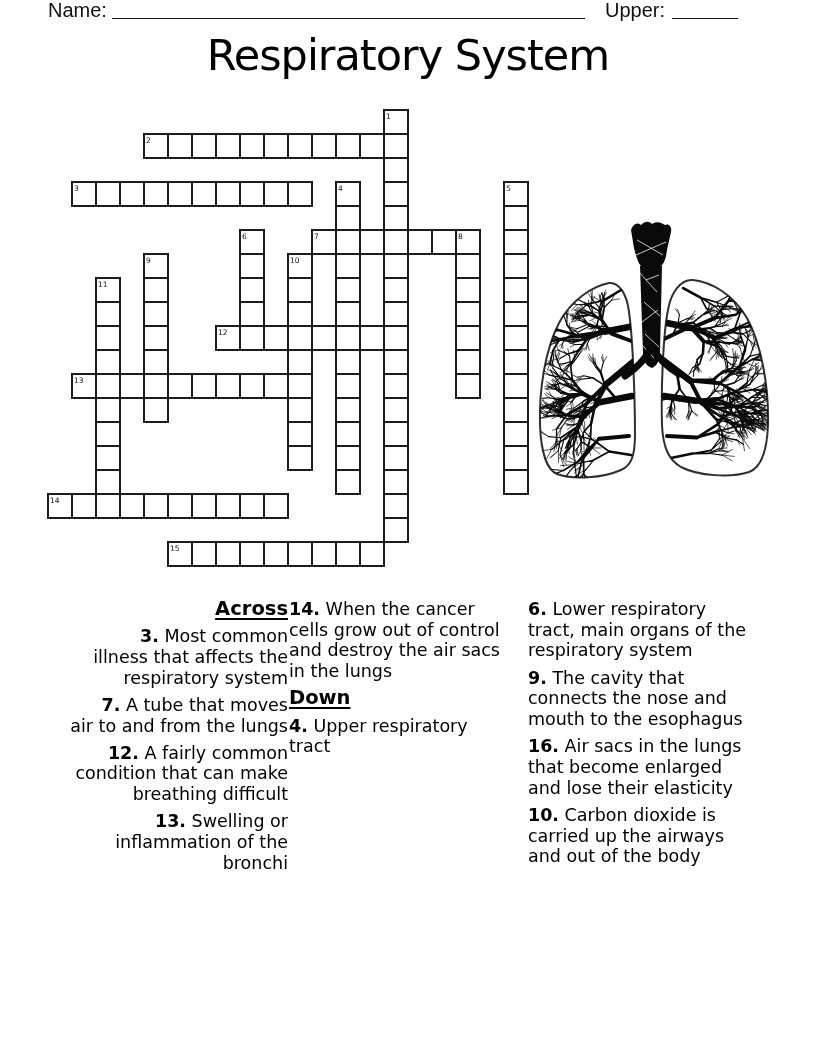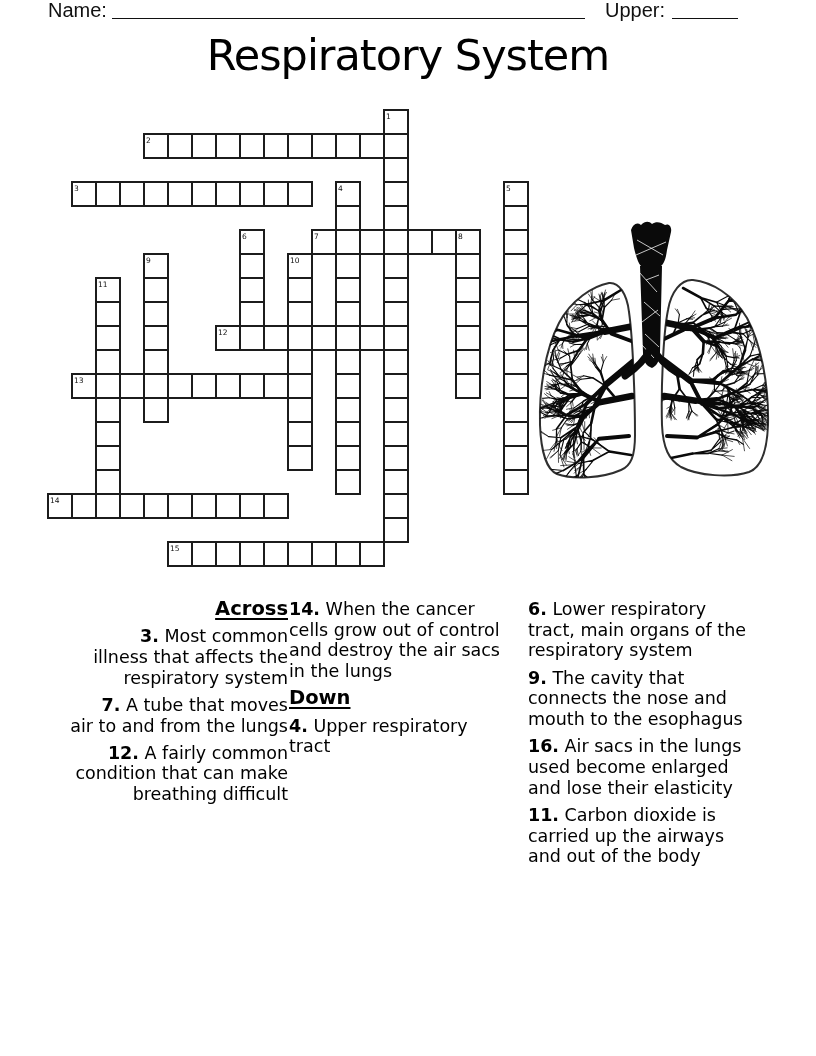--- a/index.html
+++ b/index.html
@@ -242,38 +242,41 @@
   <div class="clue-col col-1" id="col1">
       <div class="clue-heading">Across</div>
       <div class="clue"><span class="num">3.</span><span class="txt"> Most common
 illness that affects the
 respiratory system</span></div>
       <div class="clue"><span class="num">7.</span><span class="txt"> A tube that moves
 air to and from the lungs</span></div>
       <div class="clue"><span class="num">12.</span><span class="txt"> A fairly common
 condition that can make
 breathing difficult</span></div>
+      <div class="clue"><span class="num">13.</span><span class="txt"> Swelling or
+inflammation of the
+bronchi</span></div>
     </div>
   <div class="clue-col col-2" id="col2">
       <div class="clue"><span class="num">14.</span><span class="txt"> When the cancer
 cells grow out of control
 and destroy the air sacs
 in the lungs</span></div>
       <div class="clue-heading">Down</div>
       <div class="clue"><span class="num">4.</span><span class="txt"> Upper respiratory
 tract</span></div>
     </div>
   <div class="clue-col col-3" id="col3">
       <div class="clue"><span class="num">6.</span><span class="txt"> Lower respiratory
 tract, main organs of the
 respiratory system</span></div>
       <div class="clue"><span class="num">9.</span><span class="txt"> The cavity that
 connects the nose and
 mouth to the esophagus</span></div>
       <div class="clue"><span class="num">16.</span><span class="txt"> Air sacs in the lungs
-used become enlarged
+that become enlarged
 and lose their elasticity</span></div>
-      <div class="clue"><span class="num">11.</span><span class="txt"> Carbon dioxide is
+      <div class="clue"><span class="num">10.</span><span class="txt"> Carbon dioxide is
 carried up the airways
 and out of the body</span></div>
     </div>
 
 </div>
 
 </body></html>

